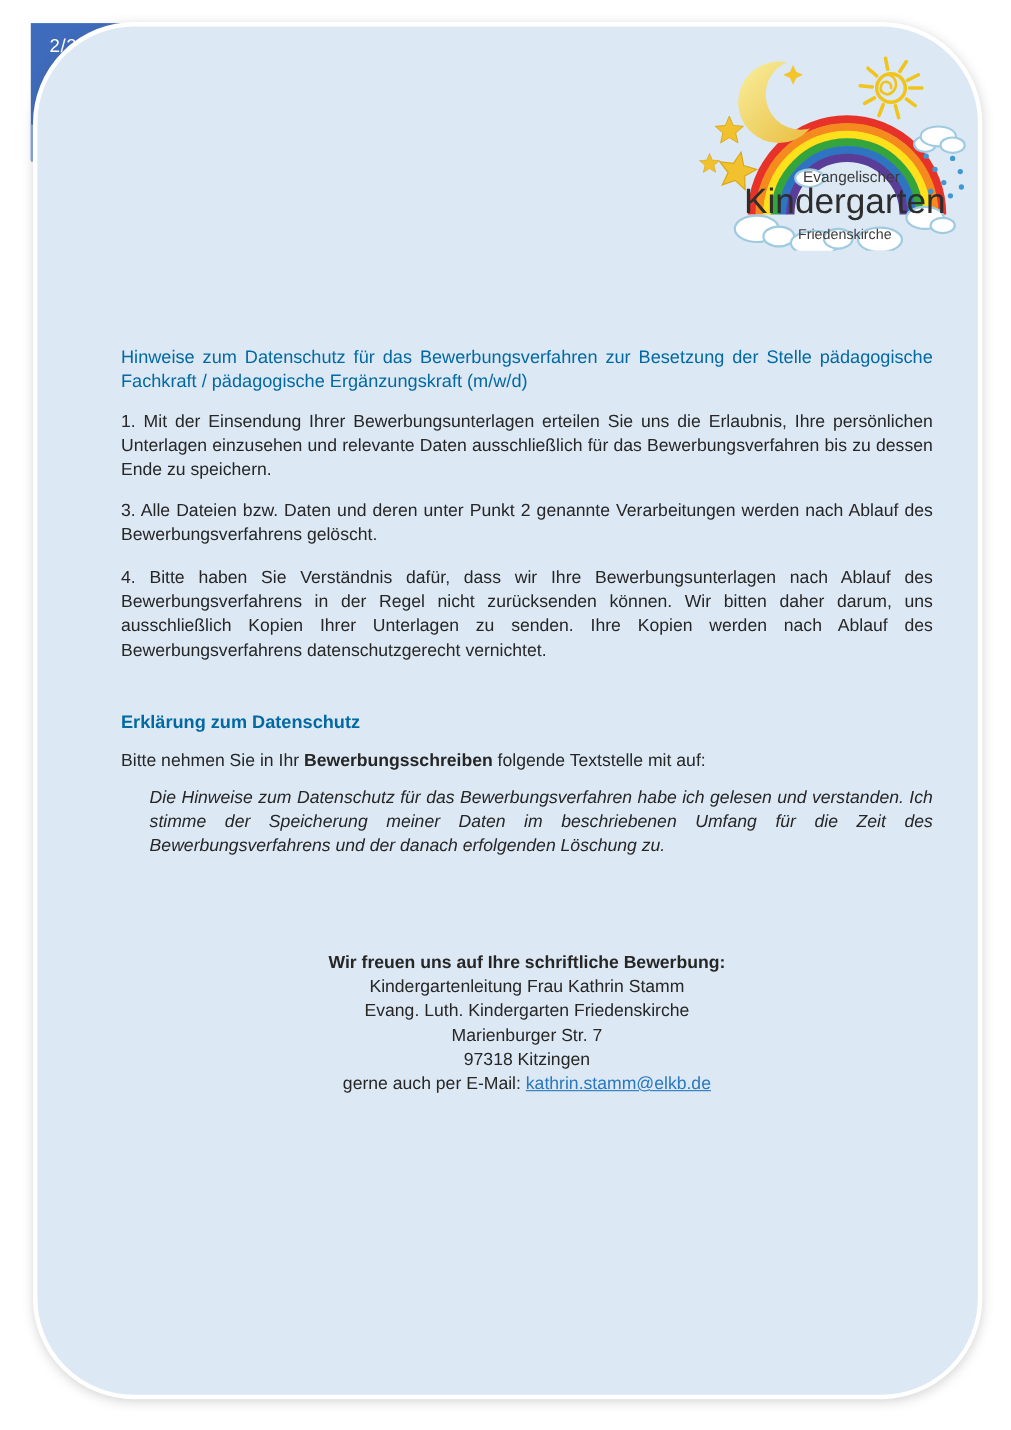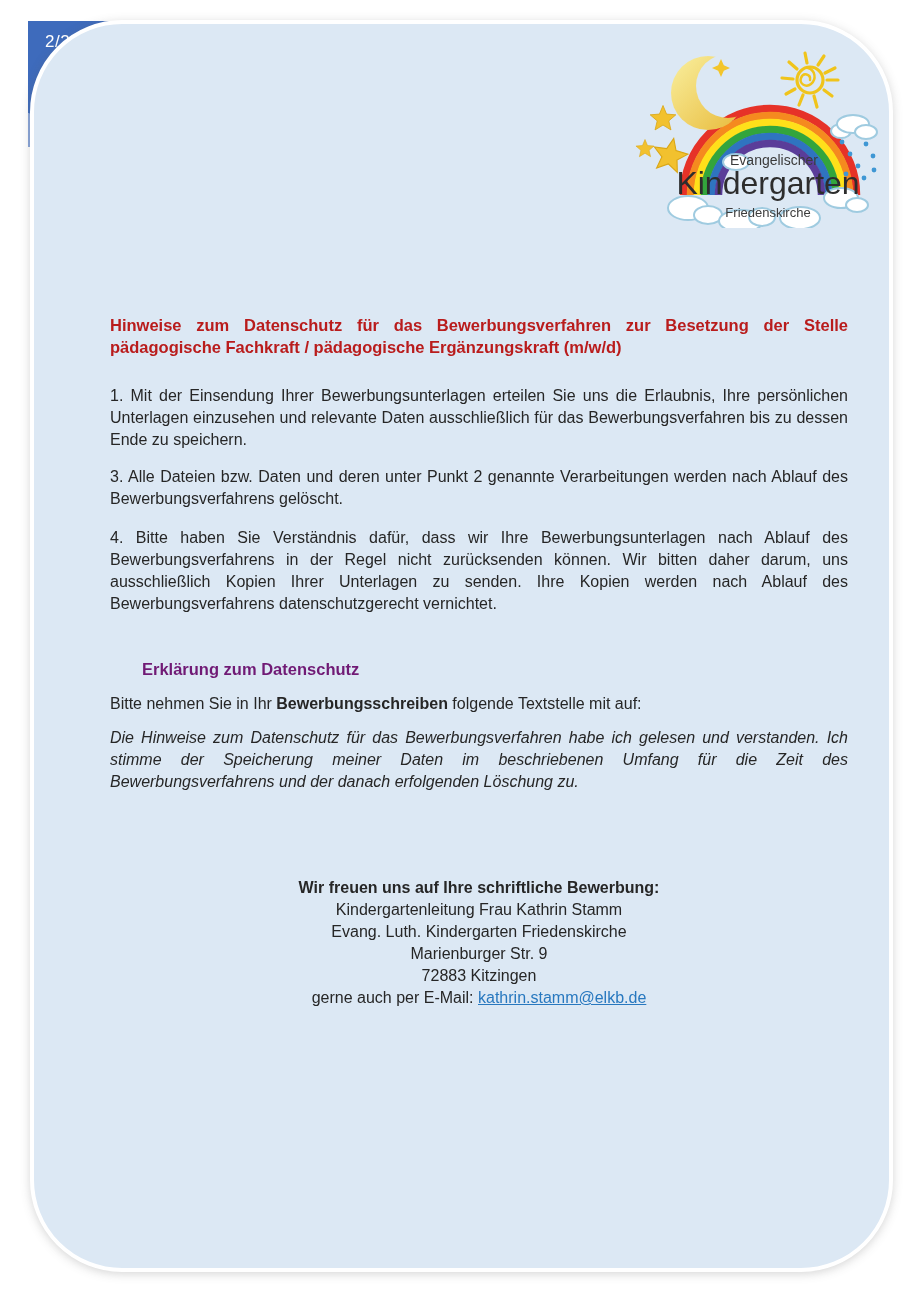--- a/index.html
+++ b/index.html
@@ -28,24 +28,24 @@
     z-index:2;
   }
 
   .logo { position:absolute; left:628px; top:28px; width:252px; height:200px; z-index:3; }
 
   .content {
     position:absolute; left:110px; top:314px; width:738px; z-index:3;
     color:#262626; font-size:16px; line-height:22px; text-align:justify;
   }
   .content p { text-align:justify; }
-  .h1 { font-weight:bold; font-size:16.5px; color:#b91c1c; margin-bottom:27px; }
-  .h2 { font-weight:bold; font-size:16.5px; color:#701a75; margin-bottom:13px; text-align:left;margin-left:32px; }
+  .h1 { font-weight:normal; font-size:16.5px; color:#0369a1; margin-bottom:15px; }
+  .h2 { font-weight:bold; font-size:16.5px; color:#0369a1; margin-bottom:13px; text-align:left; }
   .mb15 { margin-bottom:15px; } .mb16 { margin-bottom:16px; } .mb17 { margin-bottom:17px; }
-  .mb43 { margin-bottom:43px; } .mb12 { margin-bottom:12px; } .mb84 { margin-bottom:84px; }
+  .mb43 { margin-bottom:43px; } .mb12 { margin-bottom:12px; } .mb84 { margin-bottom:84px;margin-left:26px; }
   .mb13 { margin-bottom:13px; }
   .quote { font-style:italic; }
   a.doc-link { color:#2878bf; text-decoration:underline; }
   .addr { text-align:center; line-height:22px; }
   .bold { font-weight:bold; }
 </style>
 </head>
 <body>
 
 <div class="page">
@@ -138,19 +138,19 @@
 
     <p class="mb12"><span>Bitte nehmen Sie in Ihr </span><span class="bold">Bewerbungsschreiben</span><span> folgende Textstelle mit auf:</span></p>
 
     <p class="quote mb84">Die Hinweise zum Datenschutz für das Bewerbungsverfahren habe ich gelesen und verstanden. Ich stimme der Speicherung meiner Daten im beschriebenen Umfang für die Zeit des Bewerbungsverfahrens und der danach erfolgenden Löschung zu.</p>
 
 
     <div class="addr">
       <div class="bold">Wir freuen uns auf Ihre schriftliche Bewerbung:</div>
       <div>Kindergartenleitung Frau Kathrin Stamm</div>
       <div>Evang. Luth. Kindergarten Friedenskirche</div>
-      <div>Marienburger Str. 9</div>
-      <div>72883 Kitzingen</div>
+      <div>Marienburger Str. 7</div>
+      <div>97318 Kitzingen</div>
       <div><span>gerne auch per E-Mail: </span><a class="doc-link" href="#">kathrin.stamm@elkb.de</a></div>
     </div>
 
   </div>
 </div>
 
 </body></html>

